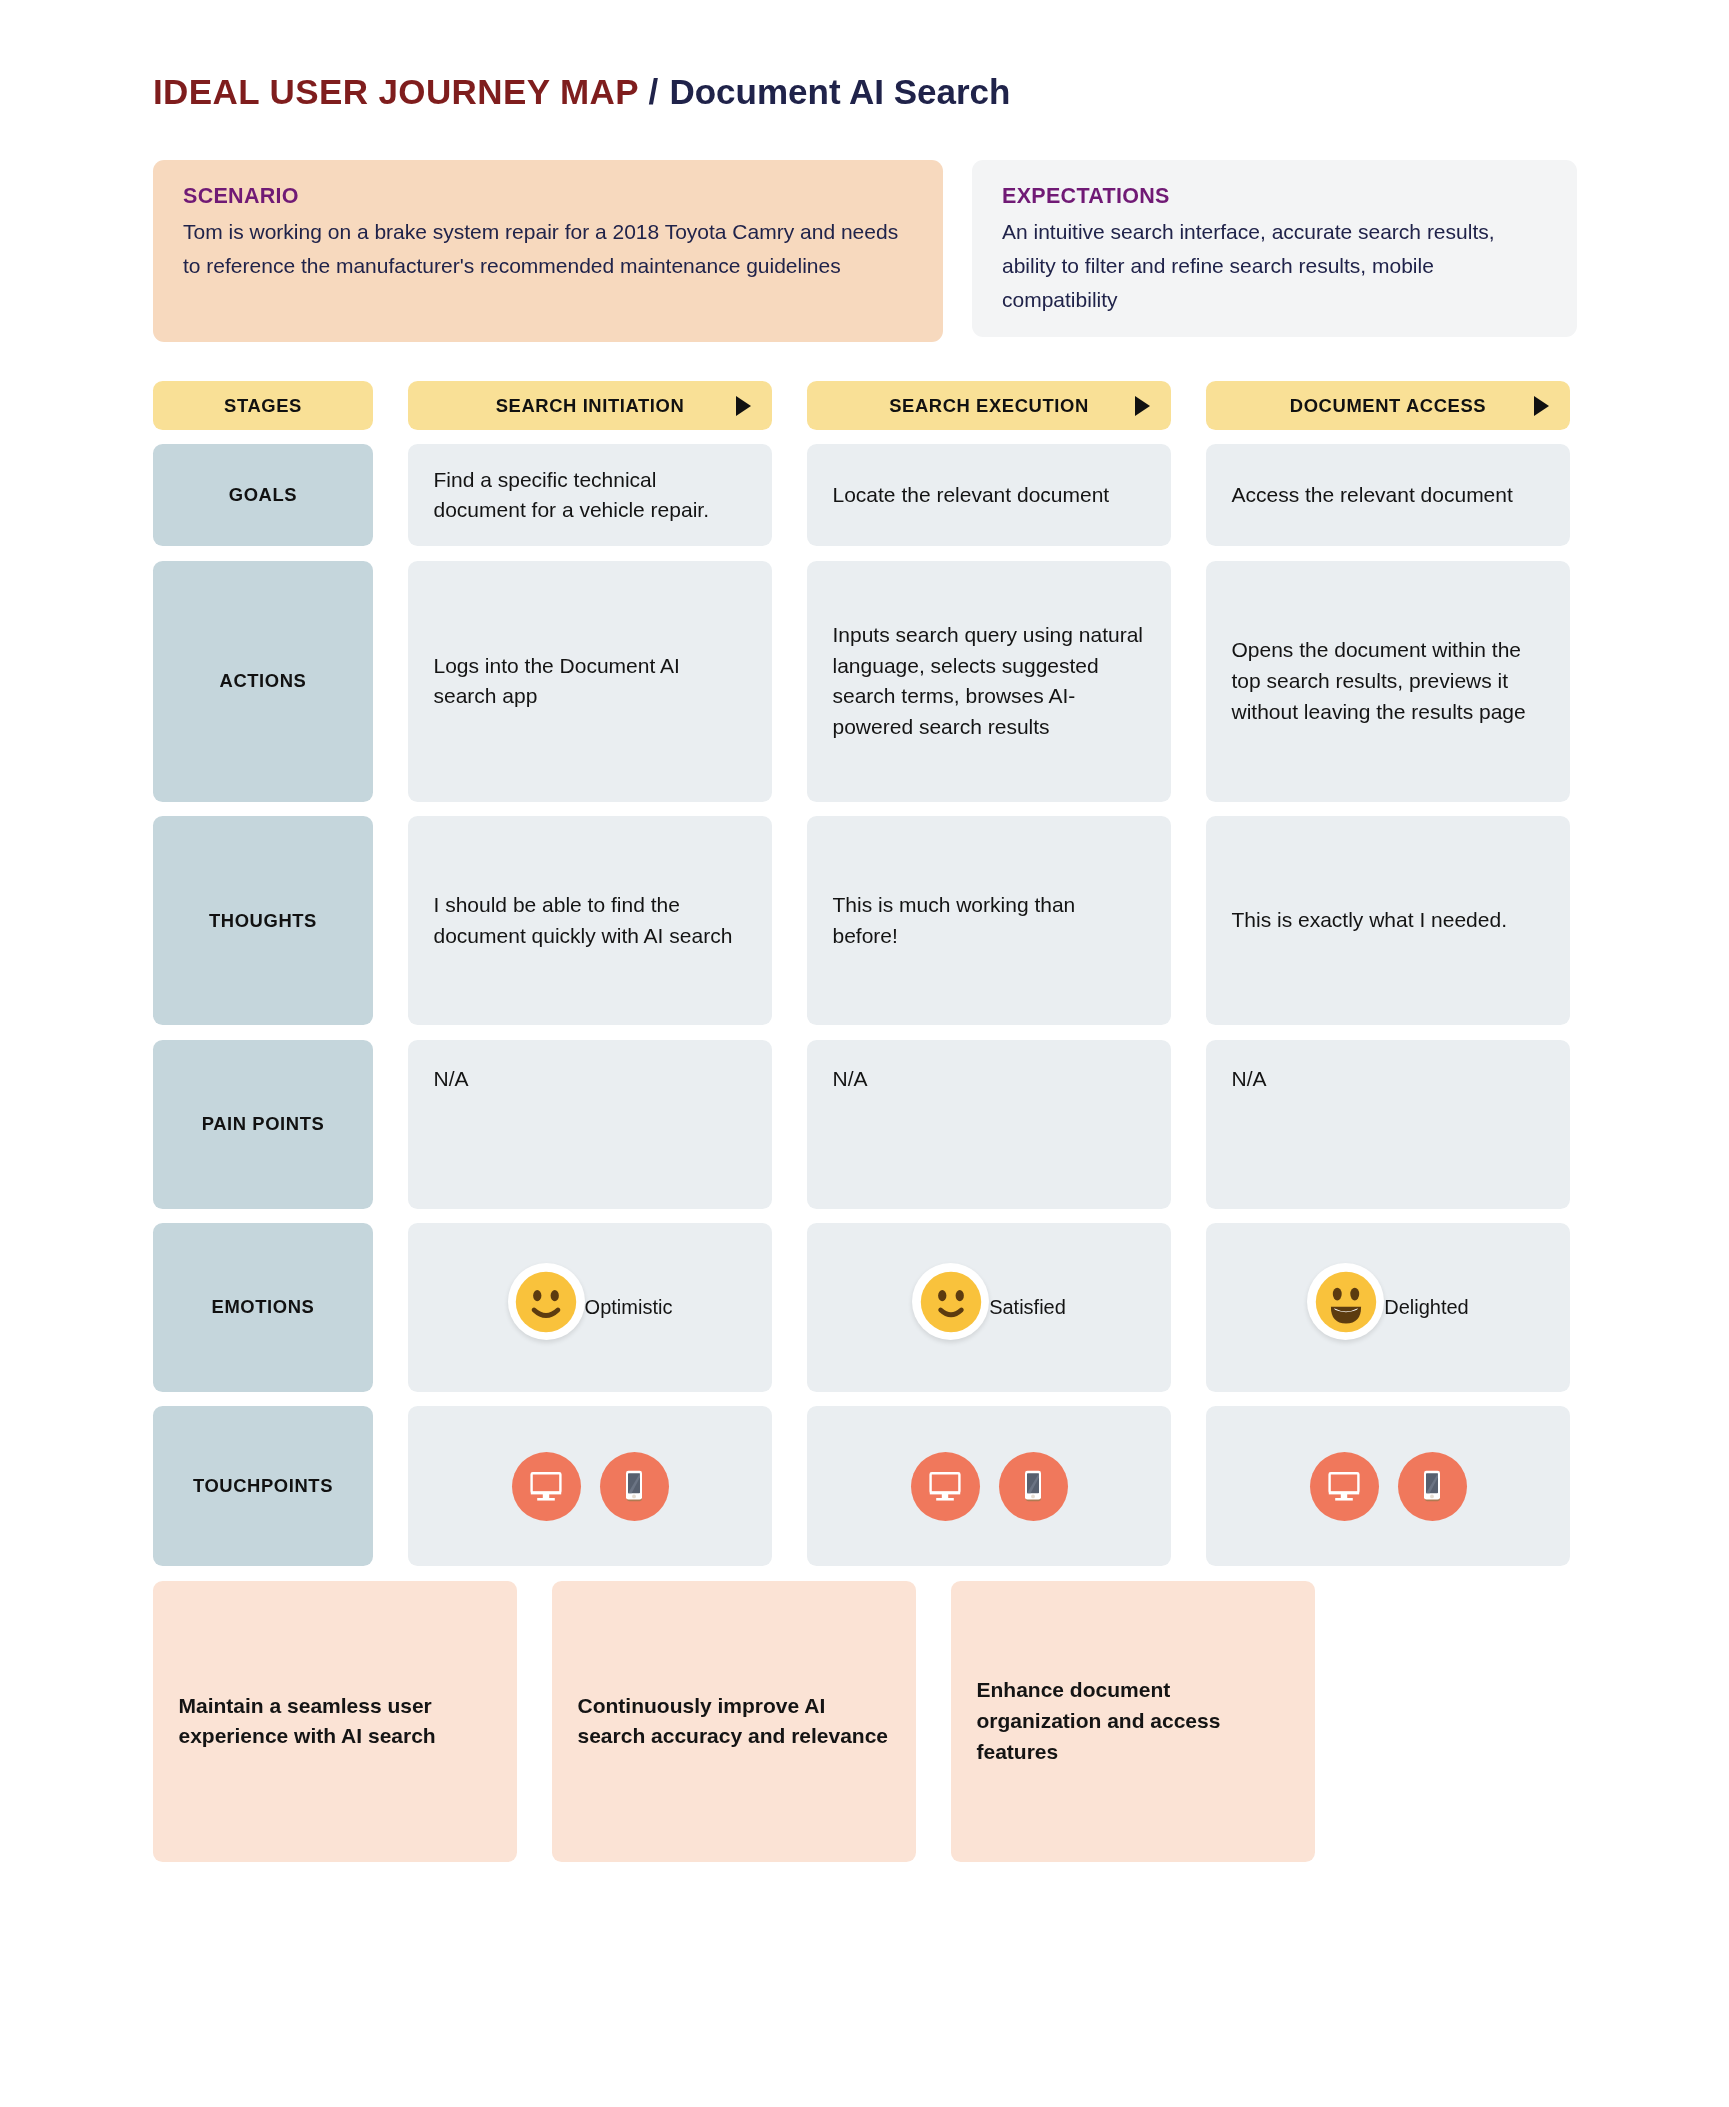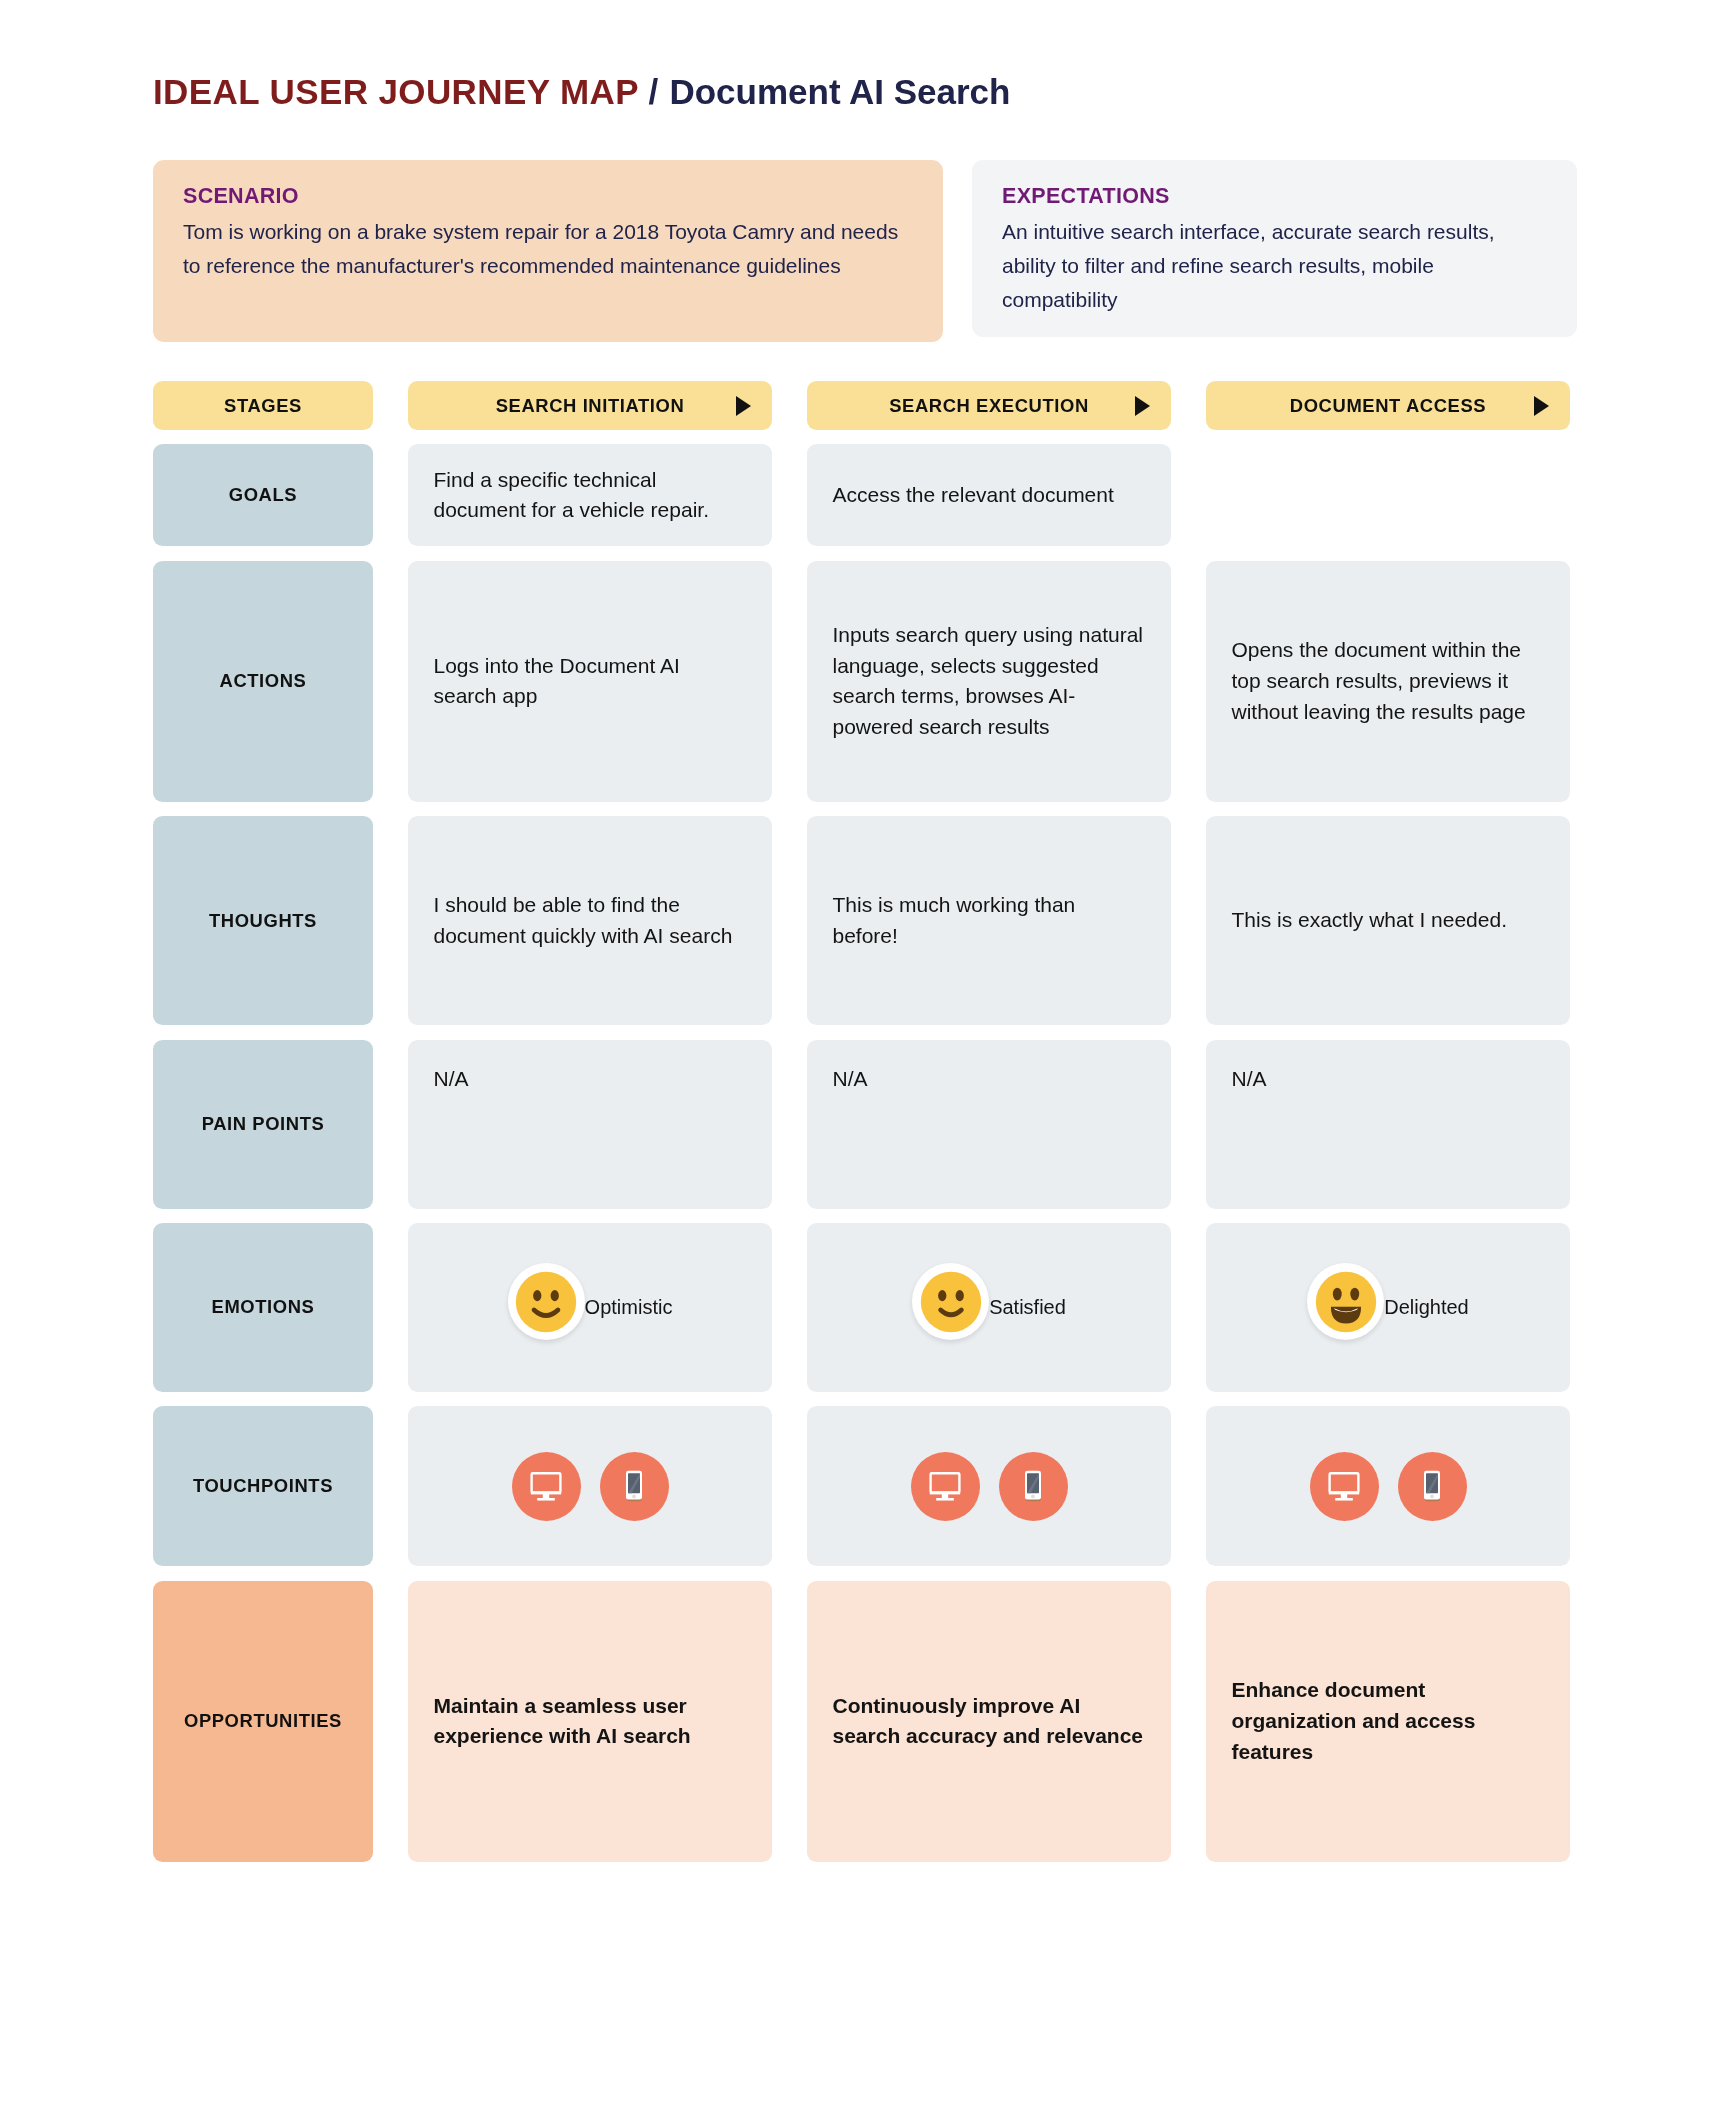--- a/index.html
+++ b/index.html
@@ -279,20 +279,23 @@
         </div>
       </div>
     </div>
 
     <div class="grid-row row-goals">
       <div class="cell col-label label-cell">
         <span class="label-text">GOALS</span>
       </div>
       <div class="cell col-stage content-cell">
         <span class="cell-text">Find a specific technical document for a vehicle repair.</span>
+      </div>
+      <div class="cell col-stage content-cell">
+        <span class="cell-text">Locate the relevant document</span>
       </div>
       <div class="cell col-stage last content-cell">
         <span class="cell-text">Access the relevant document</span>
       </div>
     </div>
 
     <div class="grid-row row-actions">
       <div class="cell col-label label-cell">
         <span class="label-text">ACTIONS</span>
       </div>
@@ -440,23 +443,20 @@
             <rect x="15" y="6" width="20" height="36" rx="3" fill="#ffffff"></rect>
             <rect x="17.5" y="9" width="15" height="25" rx="1" fill="#57606f"></rect>
             <polygon points="17.5,34 32.5,9 32.5,14 22,34" fill="#6b7484"></polygon>
             <circle cx="25" cy="38" r="2.4" fill="#e6ded3"></circle>
           </svg>
         </div>
       </div>
     </div>
 
     <div class="grid-row row-opportunities">
-      <div class="cell col-label label-cell opportunities">
-        <span class="label-text">OPPORTUNITIES</span>
-      </div>
       <div class="cell col-stage content-cell opportunity">
         <span class="cell-text">Maintain a seamless user experience with AI search</span>
       </div>
       <div class="cell col-stage content-cell opportunity">
         <span class="cell-text">Continuously improve AI search accuracy and relevance</span>
       </div>
       <div class="cell col-stage last content-cell opportunity">
         <span class="cell-text">Enhance document organization and access features</span>
       </div>
     </div>

